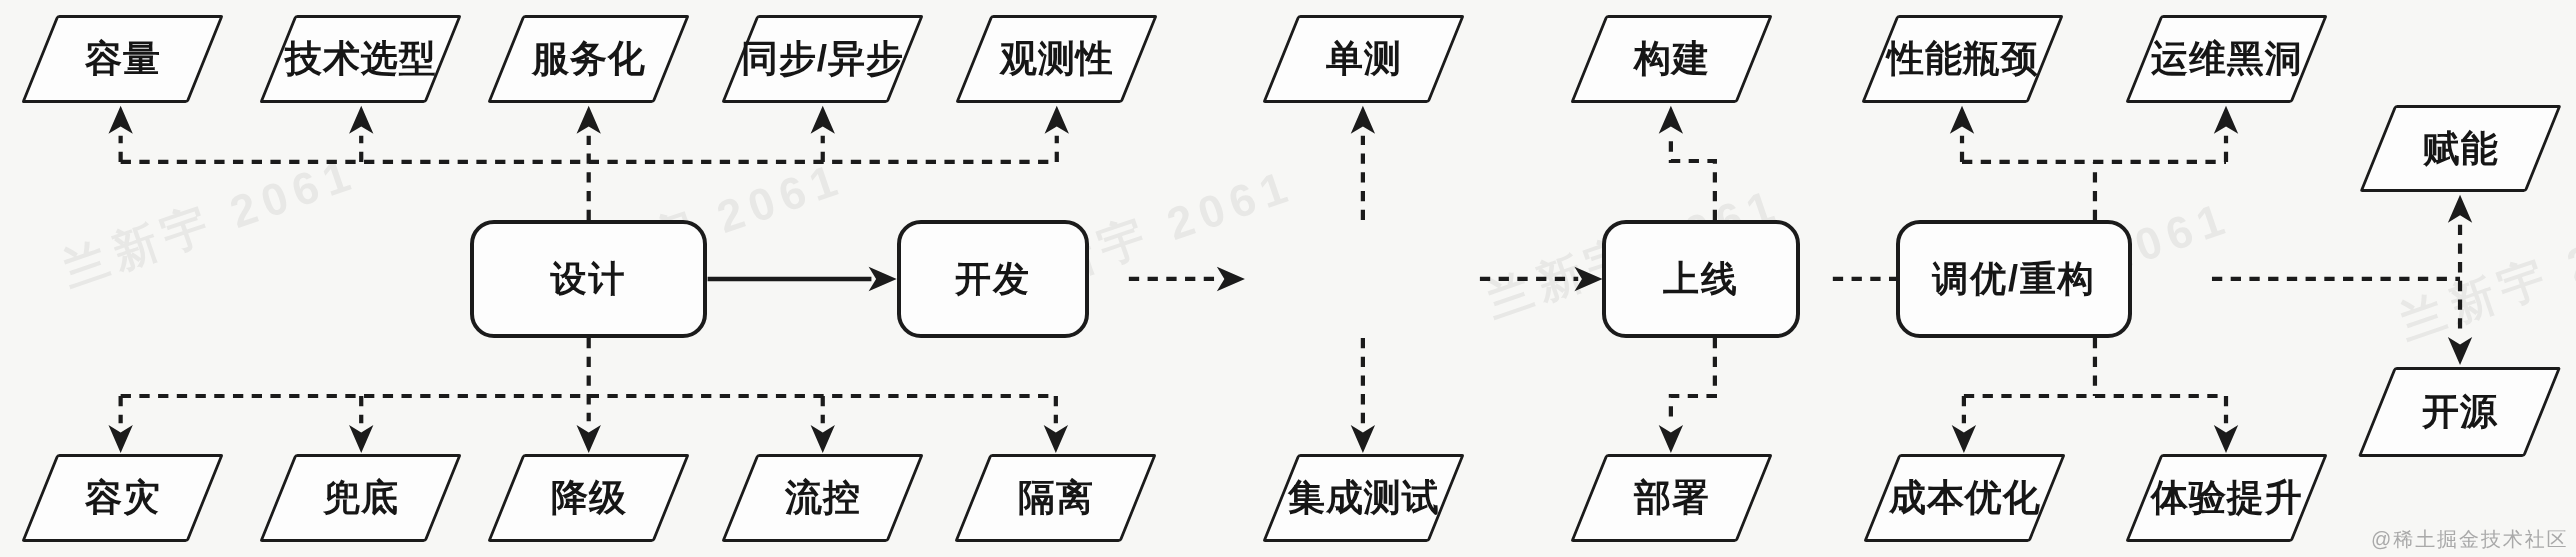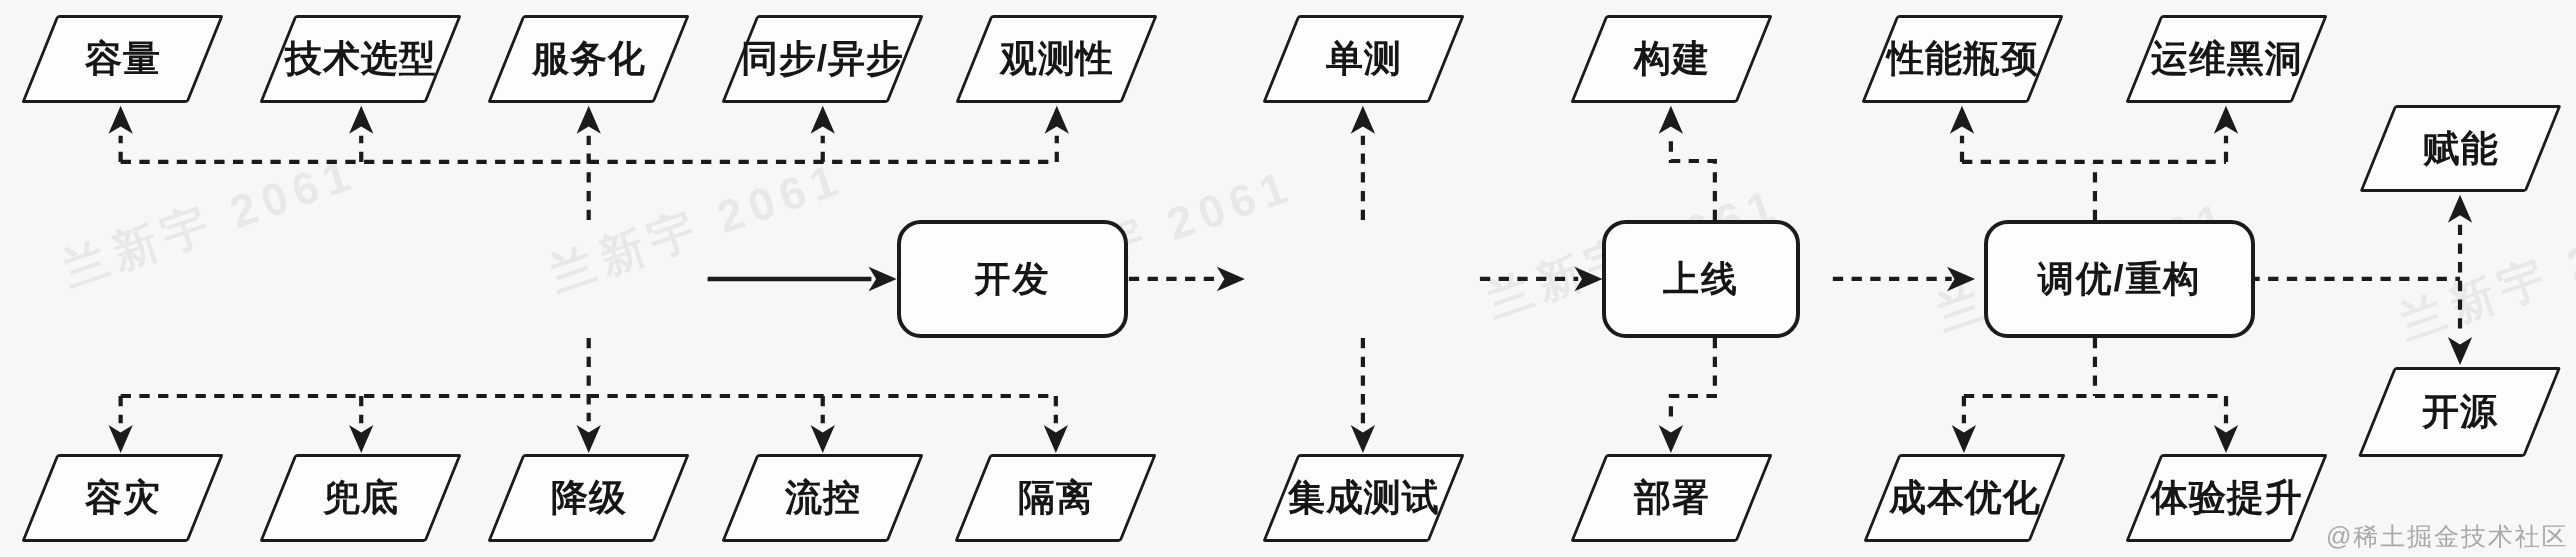--- a/index.html
+++ b/index.html
@@ -18,21 +18,21 @@
     transform:skewX(-22deg);display:flex;align-items:center;justify-content:center;z-index:2;
   }
   .pg>span{transform:skewX(22deg);font-size:37px;font-weight:600;color:#161616;white-space:nowrap;letter-spacing:0.9px;}
   .stage{
     position:absolute;top:220px;height:118px;box-sizing:border-box;
     border:4.2px solid #1b1b1b;background:#fdfdfd;border-radius:24px;
     display:flex;align-items:center;justify-content:center;z-index:2;
   }
   .stage>span{font-size:36px;font-weight:600;color:#161616;white-space:nowrap;letter-spacing:1.9px;}
   .credit{
-    position:absolute;right:7.5px;bottom:3.7px;font-size:25px;color:#a9a9a9;
+    position:absolute;right:7.5px;bottom:3.7px;font-size:20px;color:#a9a9a9;
     letter-spacing:1.9px;z-index:3;white-space:nowrap;
   }
 </style>
 </head>
 <body>
 
 <div class="canvas">
 
   <div class="wm" style="left:56px;top:192px">兰新宇 2061</div>
   <div class="wm" style="left:543px;top:197px">兰新宇 2061</div>
@@ -166,27 +166,30 @@
   <div class="pg" style="left:1879px;top:15px">
       <span>性能瓶颈</span>
     </div>
   <div class="pg" style="left:2143px;top:15px">
       <span>运维黑洞</span>
     </div>
   <div class="pg" style="left:2377px;top:105px;height:87px">
       <span>赋能</span>
     </div>
 
-  <div class="stage" style="left:897px;width:231px">
+  <div class="stage" style="left:470px;width:237px">
+      <span>设计</span>
+    </div>
+  <div class="stage" style="left:897px;width:192px">
       <span>开发</span>
     </div>
   <div class="stage" style="left:1602px;width:198px">
       <span>上线</span>
     </div>
-  <div class="stage" style="left:1984px;width:271px">
+  <div class="stage" style="left:1896px;width:236px">
       <span>调优/重构</span>
     </div>
 
   <div class="pg" style="left:39px;top:454px">
       <span>容灾</span>
     </div>
   <div class="pg" style="left:277px;top:454px">
       <span>兜底</span>
     </div>
   <div class="pg" style="left:505px;top:454px">

